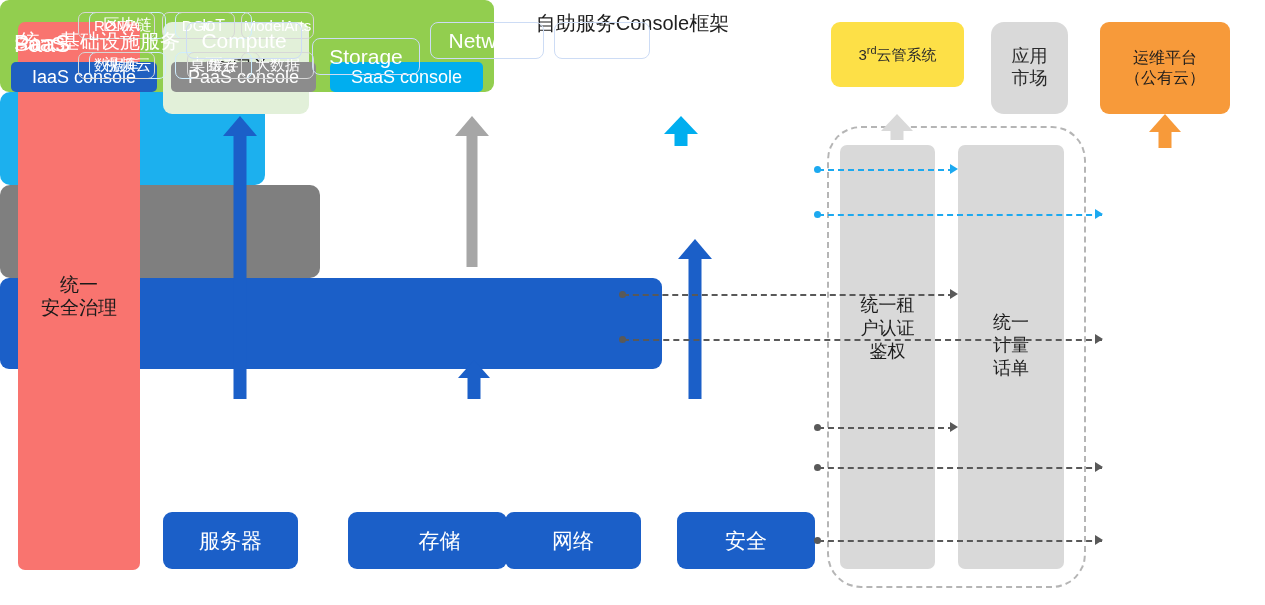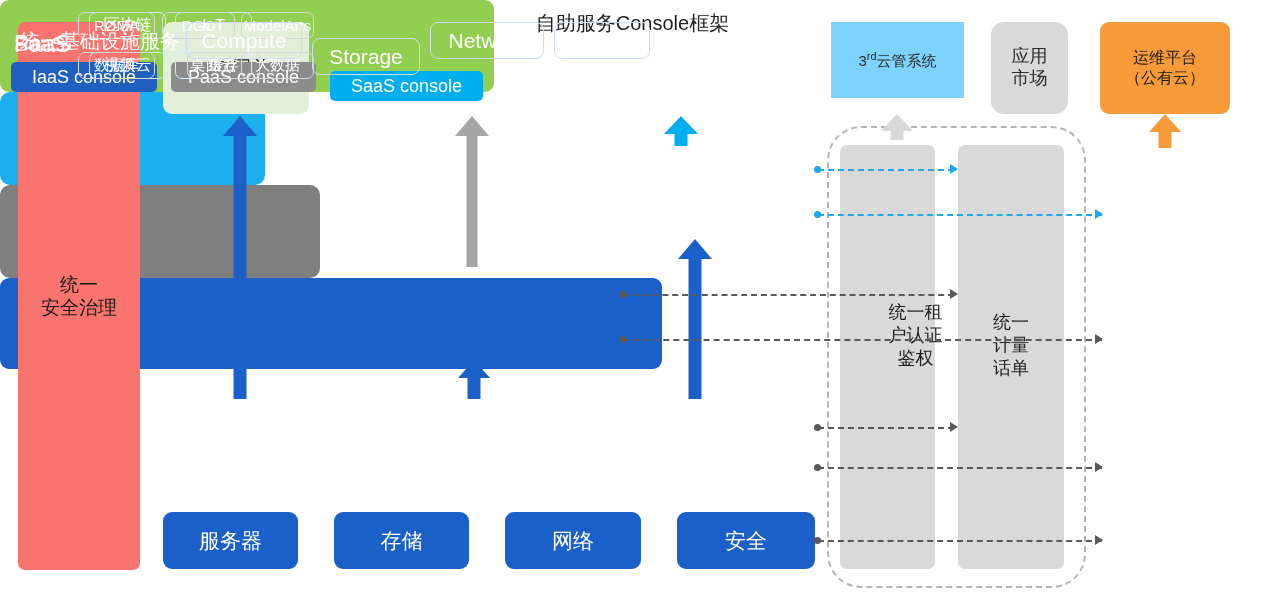--- a/index.html
+++ b/index.html
@@ -5,30 +5,30 @@
   html,body{margin:0;padding:0;background:#ffffff;}
   body{width:1265px;height:605px;font-family:"Liberation Sans","DejaVu Sans",sans-serif;overflow:hidden;}
   #stage{position:relative;width:1265px;height:605px;}
   .box{position:absolute;box-sizing:border-box;display:flex;align-items:center;justify-content:center;text-align:center;line-height:1.22;}
 
   
   #sec-gov{left:18px;top:22px;width:122px;height:548px;background:#F9746F;color:#1a1a1a;font-size:19px;border-radius:7px;}
   #api-gw{left:163px;top:22px;width:146px;height:92px;background:#E2F0D9;color:#222;font-size:19px;border-radius:9px;}
   #console-frame{left:322px;top:22px;width:494px;height:92px;background:#92CE4F;border-radius:9px;}
   #console-title{position:absolute;left:0;top:10px;width:100%;text-align:center;font-size:20px;color:#202020;}
-  #cloud3rd{left:831px;top:22px;width:133px;height:76px;background:#7dd3fc;color:#2b2b2b;font-size:15px;border-radius:1px;}
+  #cloud3rd{left:831px;top:22px;width:133px;height:65px;background:#fde047;color:#2b2b2b;font-size:15px;border-radius:9px;}
   #appmarket{left:991px;top:22px;width:77px;height:92px;background:#D9D9D9;color:#2b2b2b;font-size:18px;border-radius:13px;}
   #ops-top{left:1100px;top:22px;width:130px;height:92px;background:#F79A3A;color:#1c1c1c;font-size:16px;border-radius:9px;}
   #ops-panel{left:1100px;top:146px;width:130px;height:424px;background:#F79A3A;color:#141414;font-size:19px;border-radius:9px;}
 
   
   .chip{position:absolute;top:62px;height:30px;border-radius:5px;display:flex;align-items:center;justify-content:center;color:#fff;font-size:18px;padding:0 10px;box-sizing:border-box;}
   #chip-iaas{left:11px;width:146px;background:#1F5FC0;}
   #chip-paas{left:171px;width:145px;background:#8C8C8C;}
-  #chip-saas{left:330px;width:153px;background:#00AEEF;margin-top:9px;}
+  #chip-saas{left:330px;width:153px;background:#00AEEF;}
 
   
   #saas{left:551px;top:146px;width:265px;height:93px;background:#1CB0EE;border-radius:10px;}
   #saas-label{position:absolute;left:14px;top:32px;color:#fff;font-size:21px;}
   .sv{position:absolute;height:27px;border:1.6px solid #cfeeff;border-radius:7px;color:#fff;font-size:16px;display:flex;align-items:center;justify-content:center;box-sizing:border-box;}
   #sv-0{left:89px;top:12px;width:77px;}
   #sv-1{left:175px;top:12px;width:77px;}
   #sv-2{left:89px;top:52px;width:77px;}
   #sv-3{left:175px;top:52px;width:77px;}
 
@@ -48,31 +48,31 @@
   #infra-label{position:absolute;left:20px;top:28px;color:#fff;font-size:20px;}
   .iv{position:absolute;top:22px;height:37px;border:1.7px solid #cddcf5;border-radius:8px;color:#fff;font-size:21px;display:flex;align-items:center;justify-content:center;box-sizing:border-box;}
   #iv-0{left:186px;width:116px;}
   #iv-1{left:312px;width:108px;margin-top:16px;}
   #iv-2{left:430px;width:114px;}
   #iv-3{left:554px;width:96px;}
 
   
   .bot{position:absolute;top:512px;height:57px;background:#1B5FC8;color:#fff;font-size:21px;border-radius:9px;display:flex;align-items:center;justify-content:center;}
   #bot-0{left:163px;width:135px;}
-  #bot-1{left:334px;width:135px;}
+  #bot-1{left:348px;width:135px;padding-left:24px;}
   #bot-2{left:505px;width:136px;}
   #bot-3{left:677px;width:138px;}
 
   
   #dashed-zone{position:absolute;left:827px;top:126px;width:259px;height:462px;border:2px dashed #B5B5B5;border-radius:34px;box-sizing:border-box;}
   .gcol{position:absolute;background:#D9D9D9;border-radius:7px;}
   #gcol-auth{left:840px;top:145px;width:95px;height:424px;}
   #gcol-meter{left:958px;top:145px;width:106px;height:424px;}
   .gcol-txt{position:absolute;width:100%;text-align:center;color:#1d1d1d;font-size:18px;line-height:1.28;}
-  #auth-txt{top:156px;padding-left:28px;}
+  #auth-txt{top:149px;}
   #meter-txt{top:166px;}
 
   
   .uarrow{position:absolute;}
   .uarrow .shaft{position:absolute;left:50%;transform:translateX(-50%);bottom:0;}
   .uarrow .head{position:absolute;left:50%;transform:translateX(-50%);top:0;width:0;height:0;border-style:solid;}
 
   
   .dline{position:absolute;height:0;border-top:2px dashed #595959;}
   .dline.cyan{border-top:2px dashed #1CA9F0;}

